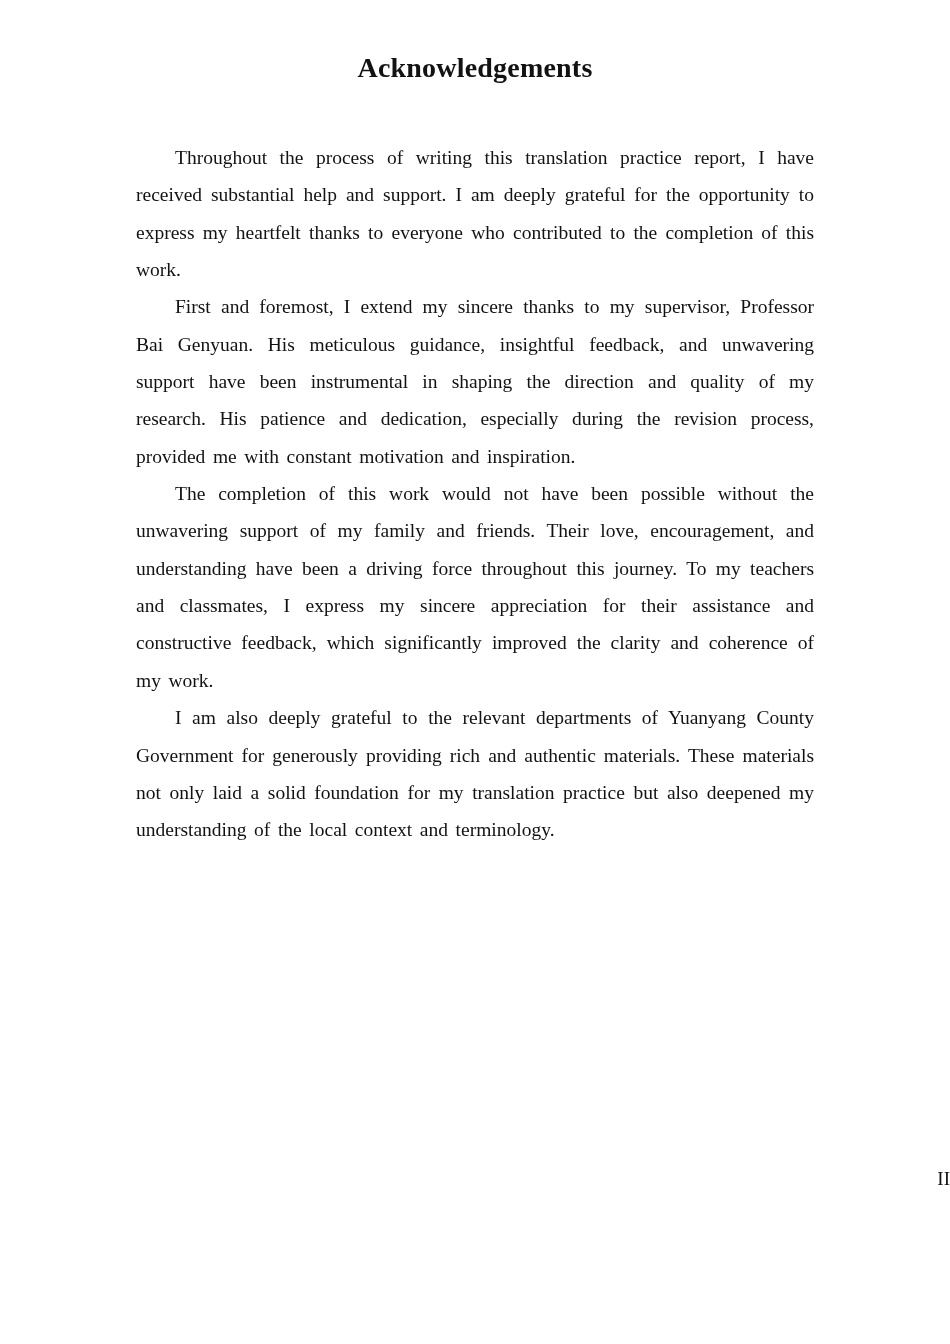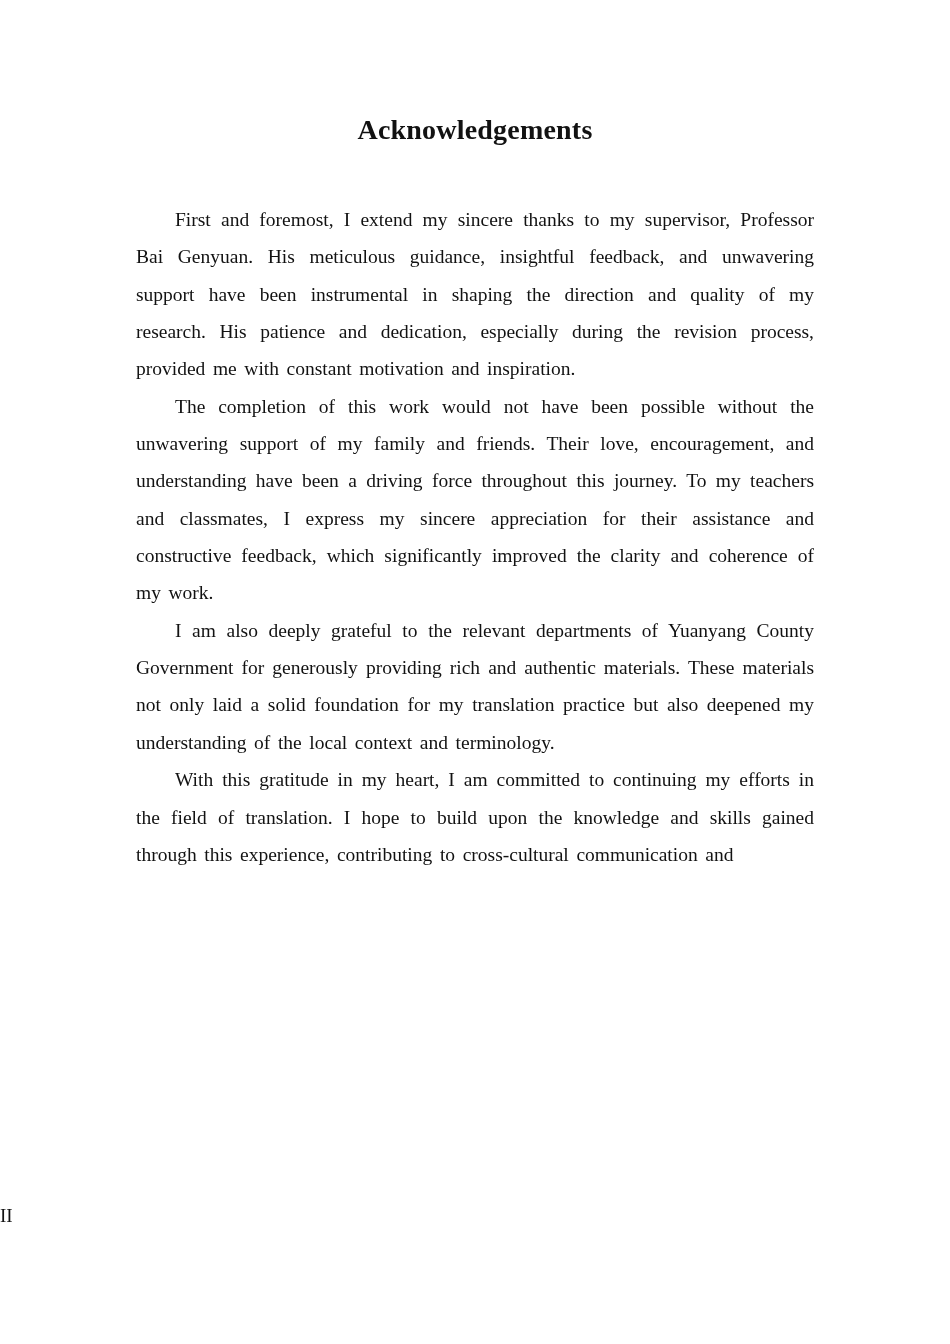--- a/index.html
+++ b/index.html
@@ -11,21 +11,21 @@
     position: relative;
     width: 950px;
     height: 1344px;
     background: #ffffff;
     font-family: "Liberation Serif", "DejaVu Serif", serif;
     color: #121212;
     overflow: hidden;
     box-sizing: border-box;
   }
   .doc-title {
-    padding-top: 112px;
+    padding-top: 50px;
     margin: 0;
     text-align: center;
     font-size: 28px;
     line-height: 36px;
     font-weight: bold;
     letter-spacing: 0.2px;
   }
   .content {
     margin: 53px 136px 0 136px;
     font-size: 19.5px;
@@ -34,35 +34,35 @@
     text-justify: inter-word;
   }
   .content p {
     margin: 0;
     padding: 0;
     text-indent: 39px;
     word-spacing: 0.14em;
   }
   .page-number {
     position: absolute;
-    top: 1204px;
+    top: 1167px;
     left: 0;
     width: 100%;
-    text-align: left;
+    text-align: right;
     font-size: 19px;
     line-height: 24px;
   }
 </style>
 </head>
 <body>
 
 <div class="page">
   <h1 class="doc-title">Acknowledgements</h1>
 
   <div class="content">
+    <p>Throughout the process of writing this translation practice report, I have received substantial help and support. I am deeply grateful for the opportunity to express my heartfelt thanks to everyone who contributed to the completion of this work.</p>
     <p>First and foremost, I extend my sincere thanks to my supervisor, Professor Bai Genyuan. His meticulous guidance, insightful feedback, and unwavering support have been instrumental in shaping the direction and quality of my research. His patience and dedication, especially during the revision process, provided me with constant motivation and inspiration.</p>
     <p>The completion of this work would not have been possible without the unwavering support of my family and friends. Their love, encouragement, and understanding have been a driving force throughout this journey. To my teachers and classmates, I express my sincere appreciation for their assistance and constructive feedback, which significantly improved the clarity and coherence of my work.</p>
     <p>I am also deeply grateful to the relevant departments of Yuanyang County Government for generously providing rich and authentic materials. These materials not only laid a solid foundation for my translation practice but also deepened my understanding of the local context and terminology.</p>
-    <p>With this gratitude in my heart, I am committed to continuing my efforts in the field of translation. I hope to build upon the knowledge and skills gained through this experience, contributing to cross-cultural communication and</p>
   </div>
 
   <div class="page-number">II</div>
 </div>
 
 </body></html>

